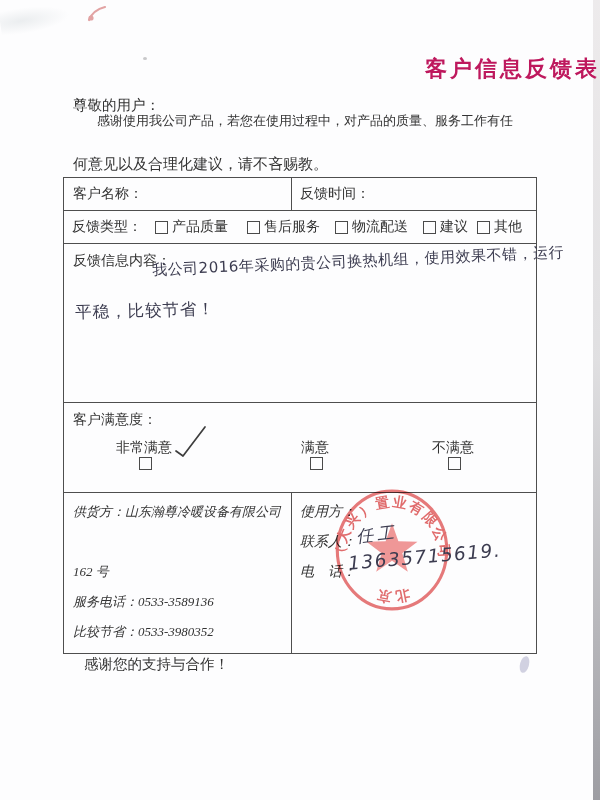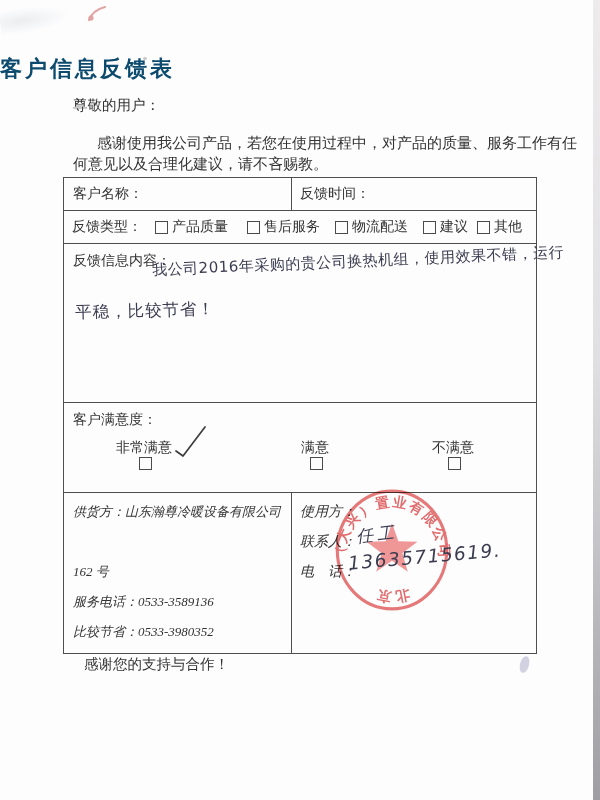--- a/index.html
+++ b/index.html
@@ -11,25 +11,25 @@
   
   .edge-band { position:absolute; right:0; top:0; width:7px; height:800px;
     background:linear-gradient(to bottom, rgba(190,180,182,0.25) 0%, rgba(170,168,172,0.35) 45%, rgba(125,125,132,0.75) 100%); }
   .smudge-tl { position:absolute; left:0; top:6px; width:70px; height:26px;
     background:radial-gradient(ellipse at 30% 50%, rgba(180,190,195,0.25), rgba(255,255,255,0) 70%); transform:rotate(-8deg); }
   .ink-dot { position:absolute; left:520px; top:656px; width:9px; height:17px; border-radius:50%;
     background:rgba(110,110,160,0.30); transform:rotate(15deg); }
   .speck { position:absolute; left:143px; top:57px; width:4px; height:3px; background:rgba(120,120,125,0.4); border-radius:50%; }
   .corner-mark { position:absolute; left:85px; top:4px; opacity:0.55; }
   
-  .title { position:absolute; top:54px; left:0; right:0; text-align:left;
-    font-size:22px; font-weight:bold; letter-spacing:3px; color:#0c4a6e;
+  .title { position:absolute; top:54px; left:0; right:0; text-align:right;
+    font-size:22px; font-weight:bold; letter-spacing:3px; color:#be185d;
     font-family:"Liberation Sans","DejaVu Sans",sans-serif; }
   .salutation { position:absolute; left:73px; top:96px; font-size:14.5px; }
-  .intro1 { position:absolute; left:97px; top:134px; font-size:15px; }
+  .intro1 { position:absolute; left:97px; top:112px; font-size:13px; }
   .intro2 { position:absolute; left:73px; top:155px; font-size:15px; }
   .closing { position:absolute; left:84px; top:655px; font-size:14.5px; }
   
   .tbl { position:absolute; left:63px; top:177px; width:472px; height:475px;
     border:1.5px solid #4e4e4e; font-size:14px; }
   .row { position:absolute; left:0; width:100%; box-sizing:border-box; }
   .r1 { top:0; height:33px; border-bottom:1.5px solid #4e4e4e; }
   .r2 { top:33px; height:33px; border-bottom:1.5px solid #4e4e4e; display:flex; align-items:center; padding:0 8px; }
   .r3 { top:66px; height:159px; border-bottom:1.5px solid #4e4e4e; }
   .r4 { top:225px; height:90px; border-bottom:1.5px solid #4e4e4e; }

